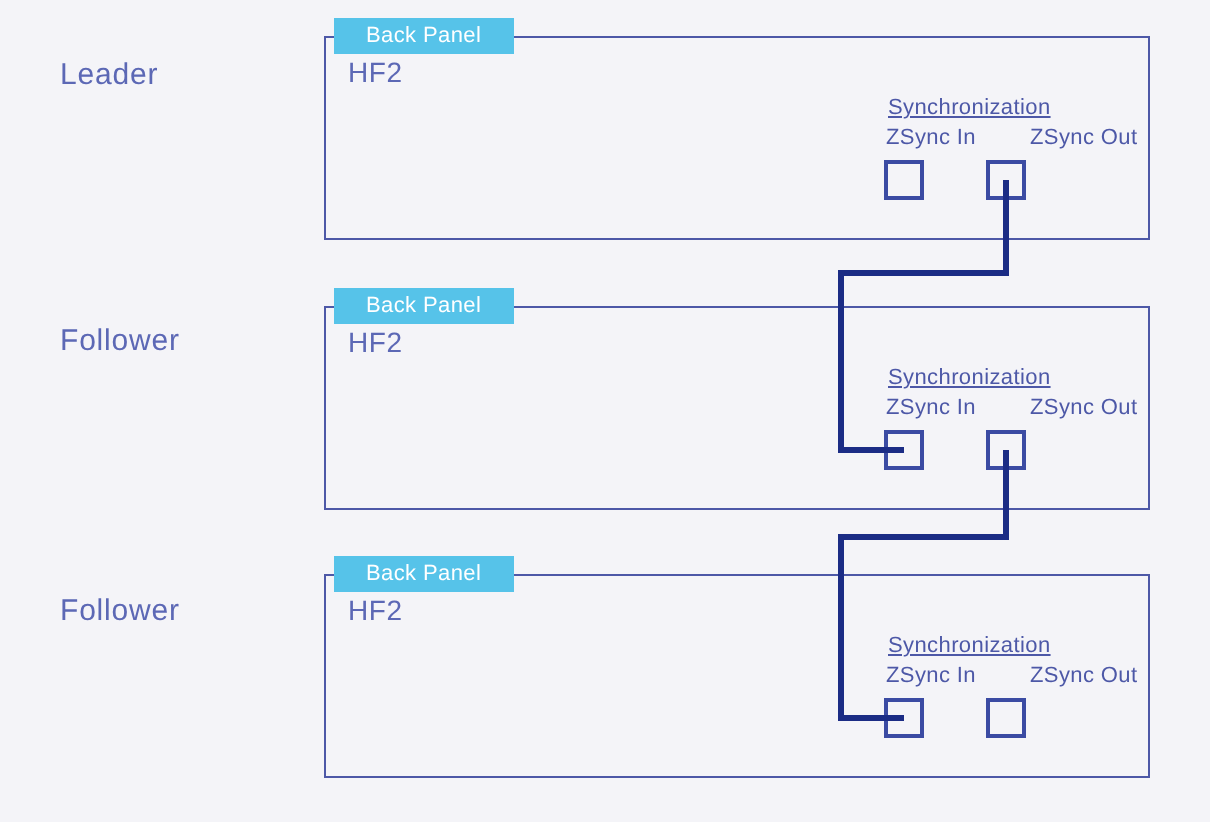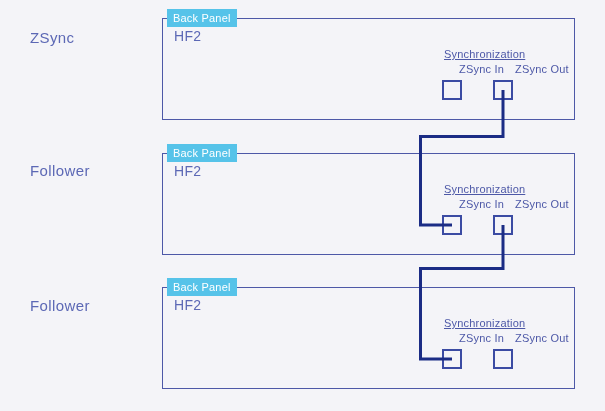--- a/index.html
+++ b/index.html
@@ -31,21 +31,21 @@
     box-sizing: border-box;
     border: 1px solid var(--panel-border, #4d58a7);
     background: transparent;
   }
   .tag {
     position: absolute;
     left: 4px;
     top: -10px;
     height: 18px;
     line-height: 18px;
-    padding: 0 6px;
+    padding: 0 16px;
     background: var(--tag-bg, #56c3e9);
     color: var(--tag-text, #ffffff);
     font-size: 11px;
     letter-spacing: 0.2px;
     white-space: nowrap;
   }
   .model {
     position: absolute;
     left: 11px;
     top: 10px;
@@ -65,21 +65,20 @@
     text-decoration: underline;
   }
   .zsync-in-label {
     position: absolute;
     left: 280px;
     top: 45px;
     font-size: 11px;
     letter-spacing: 0.2px;
     color: var(--label-text, #4d58a7);
     line-height: 11px;
-    margin-left: 16px;
   }
   .zsync-out-label {
     position: absolute;
     left: 352px;
     top: 45px;
     font-size: 11px;
     letter-spacing: 0.2px;
     color: var(--label-text, #4d58a7);
     line-height: 11px;
   }
@@ -108,21 +107,21 @@
     stroke: var(--cable, #1b2c85);
     stroke-width: 3;
     stroke-linejoin: miter;
   }
 </style>
 </head>
 <body>
 
 <div>
 
-  <div class="role-label" style="top:30px">ZSync</div>
+  <div class="role-label" style="top:30px">Leader</div>
   <div class="role-label" style="top:163px">Follower</div>
   <div class="role-label" style="top:298px">Follower</div>
 
   <div class="panel" style="top:18px">
     <div class="tag">Back Panel</div>
     <div class="model">HF2</div>
     <div class="sync-title">Synchronization</div>
     <div class="zsync-in-label">ZSync In</div>
     <div class="zsync-out-label">ZSync Out</div>
     <div class="port in"></div>

